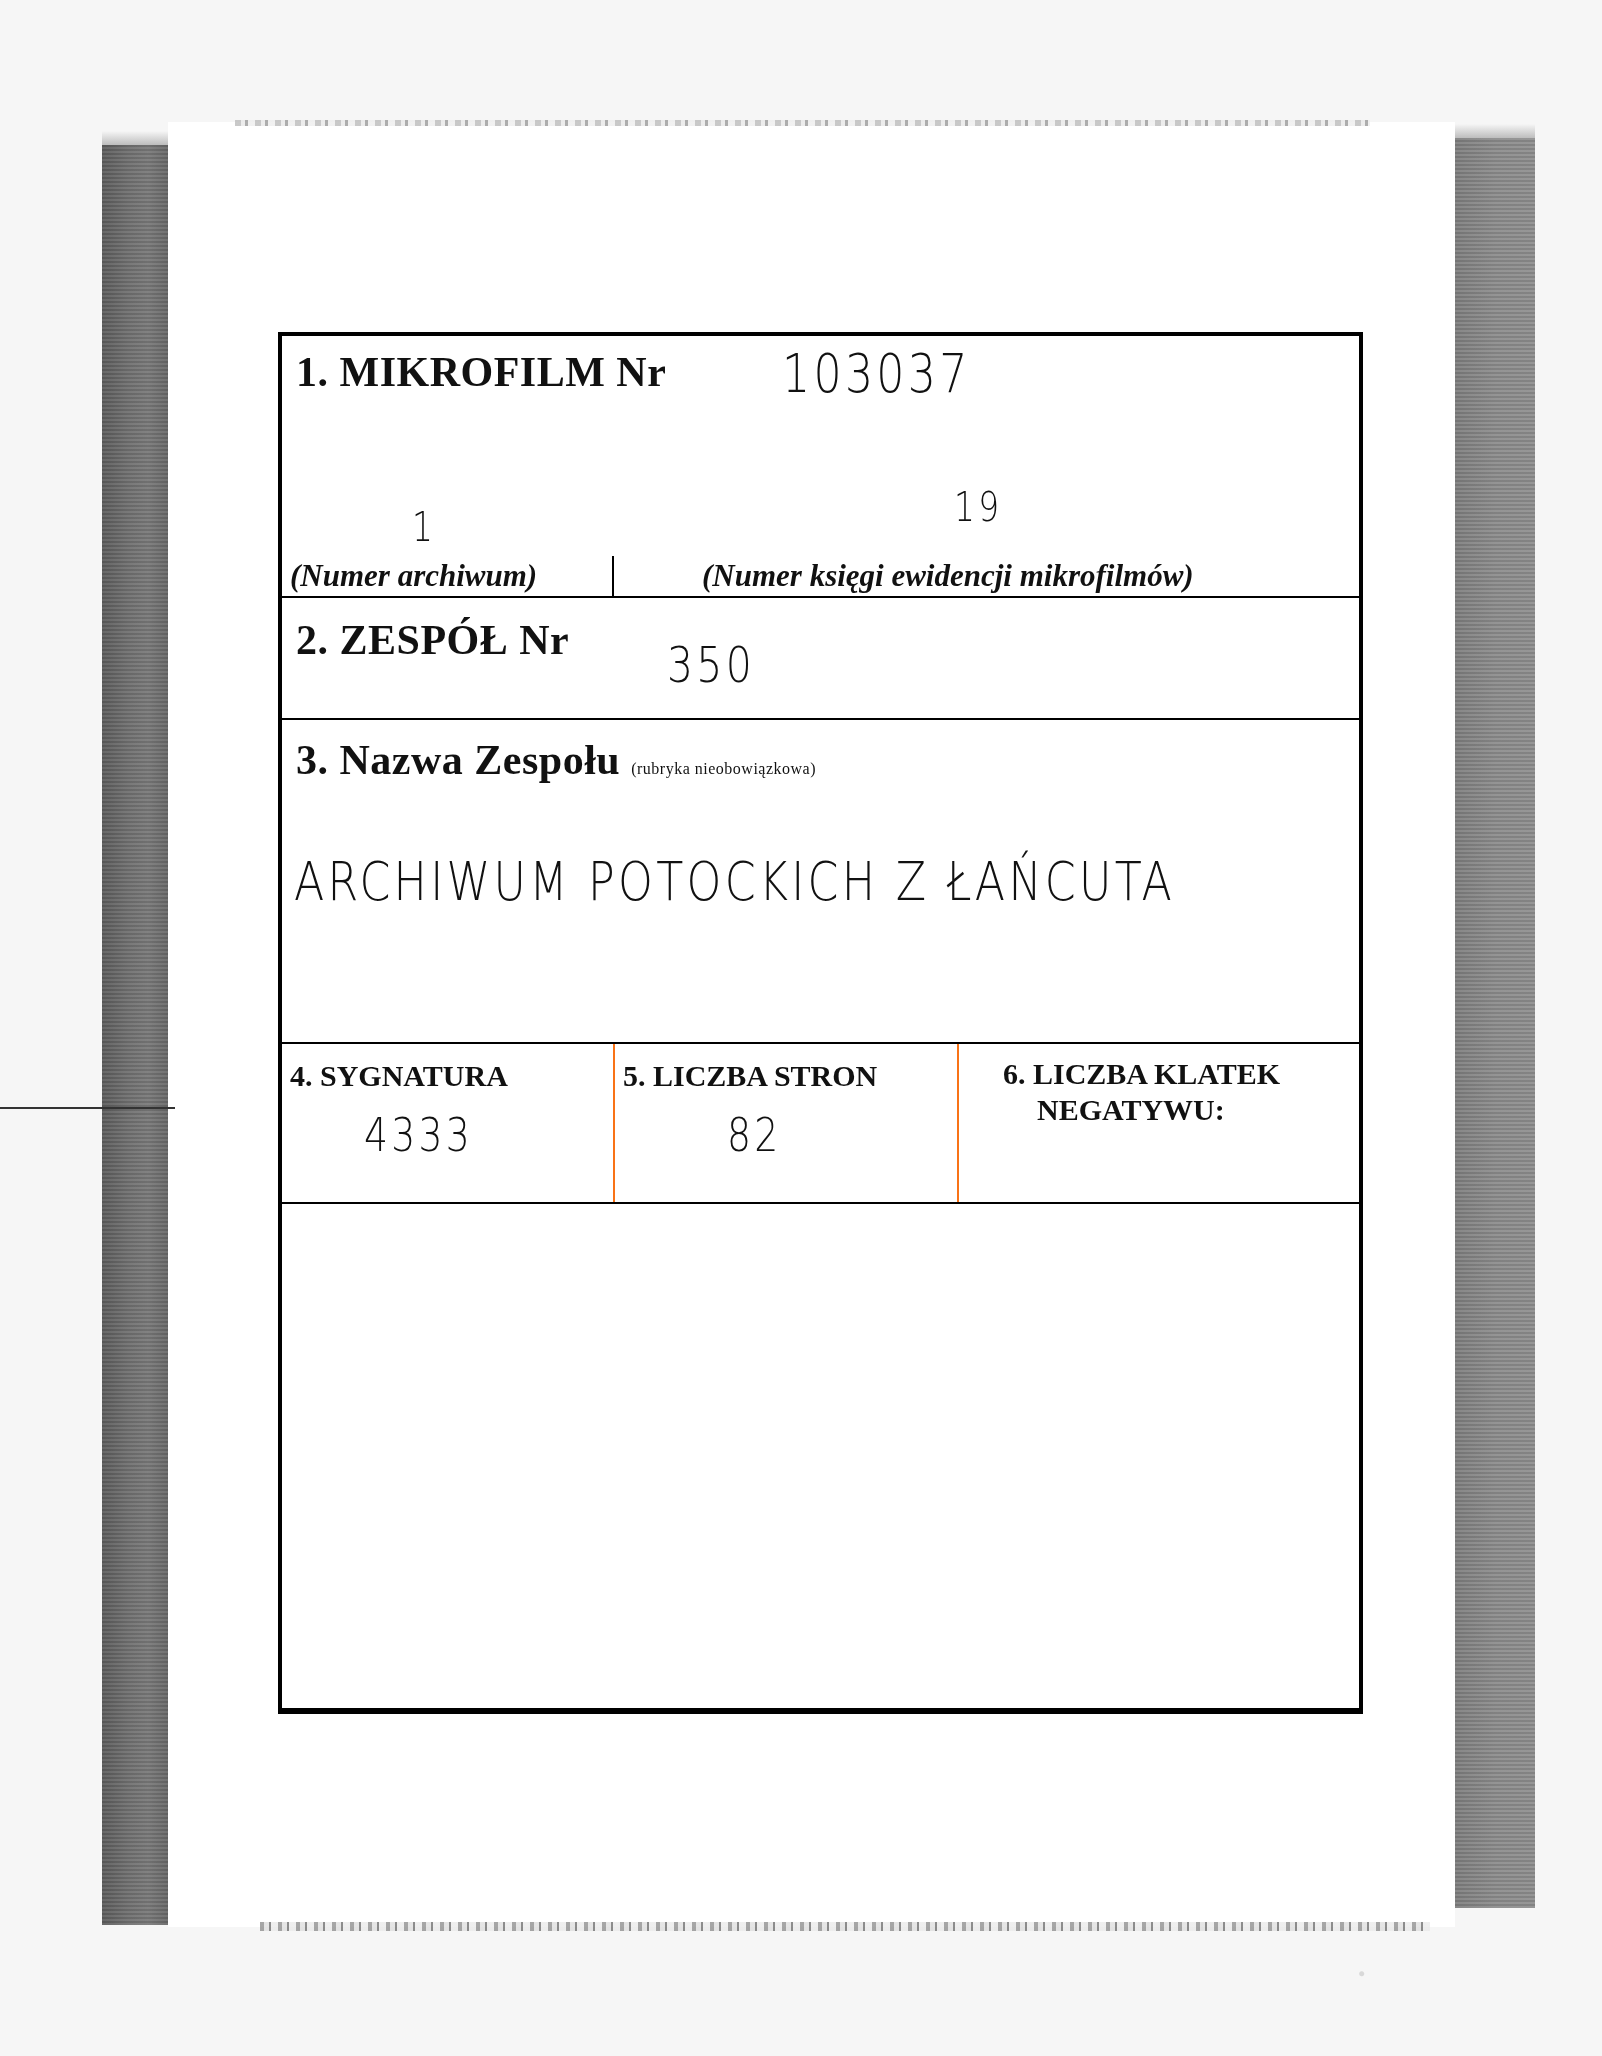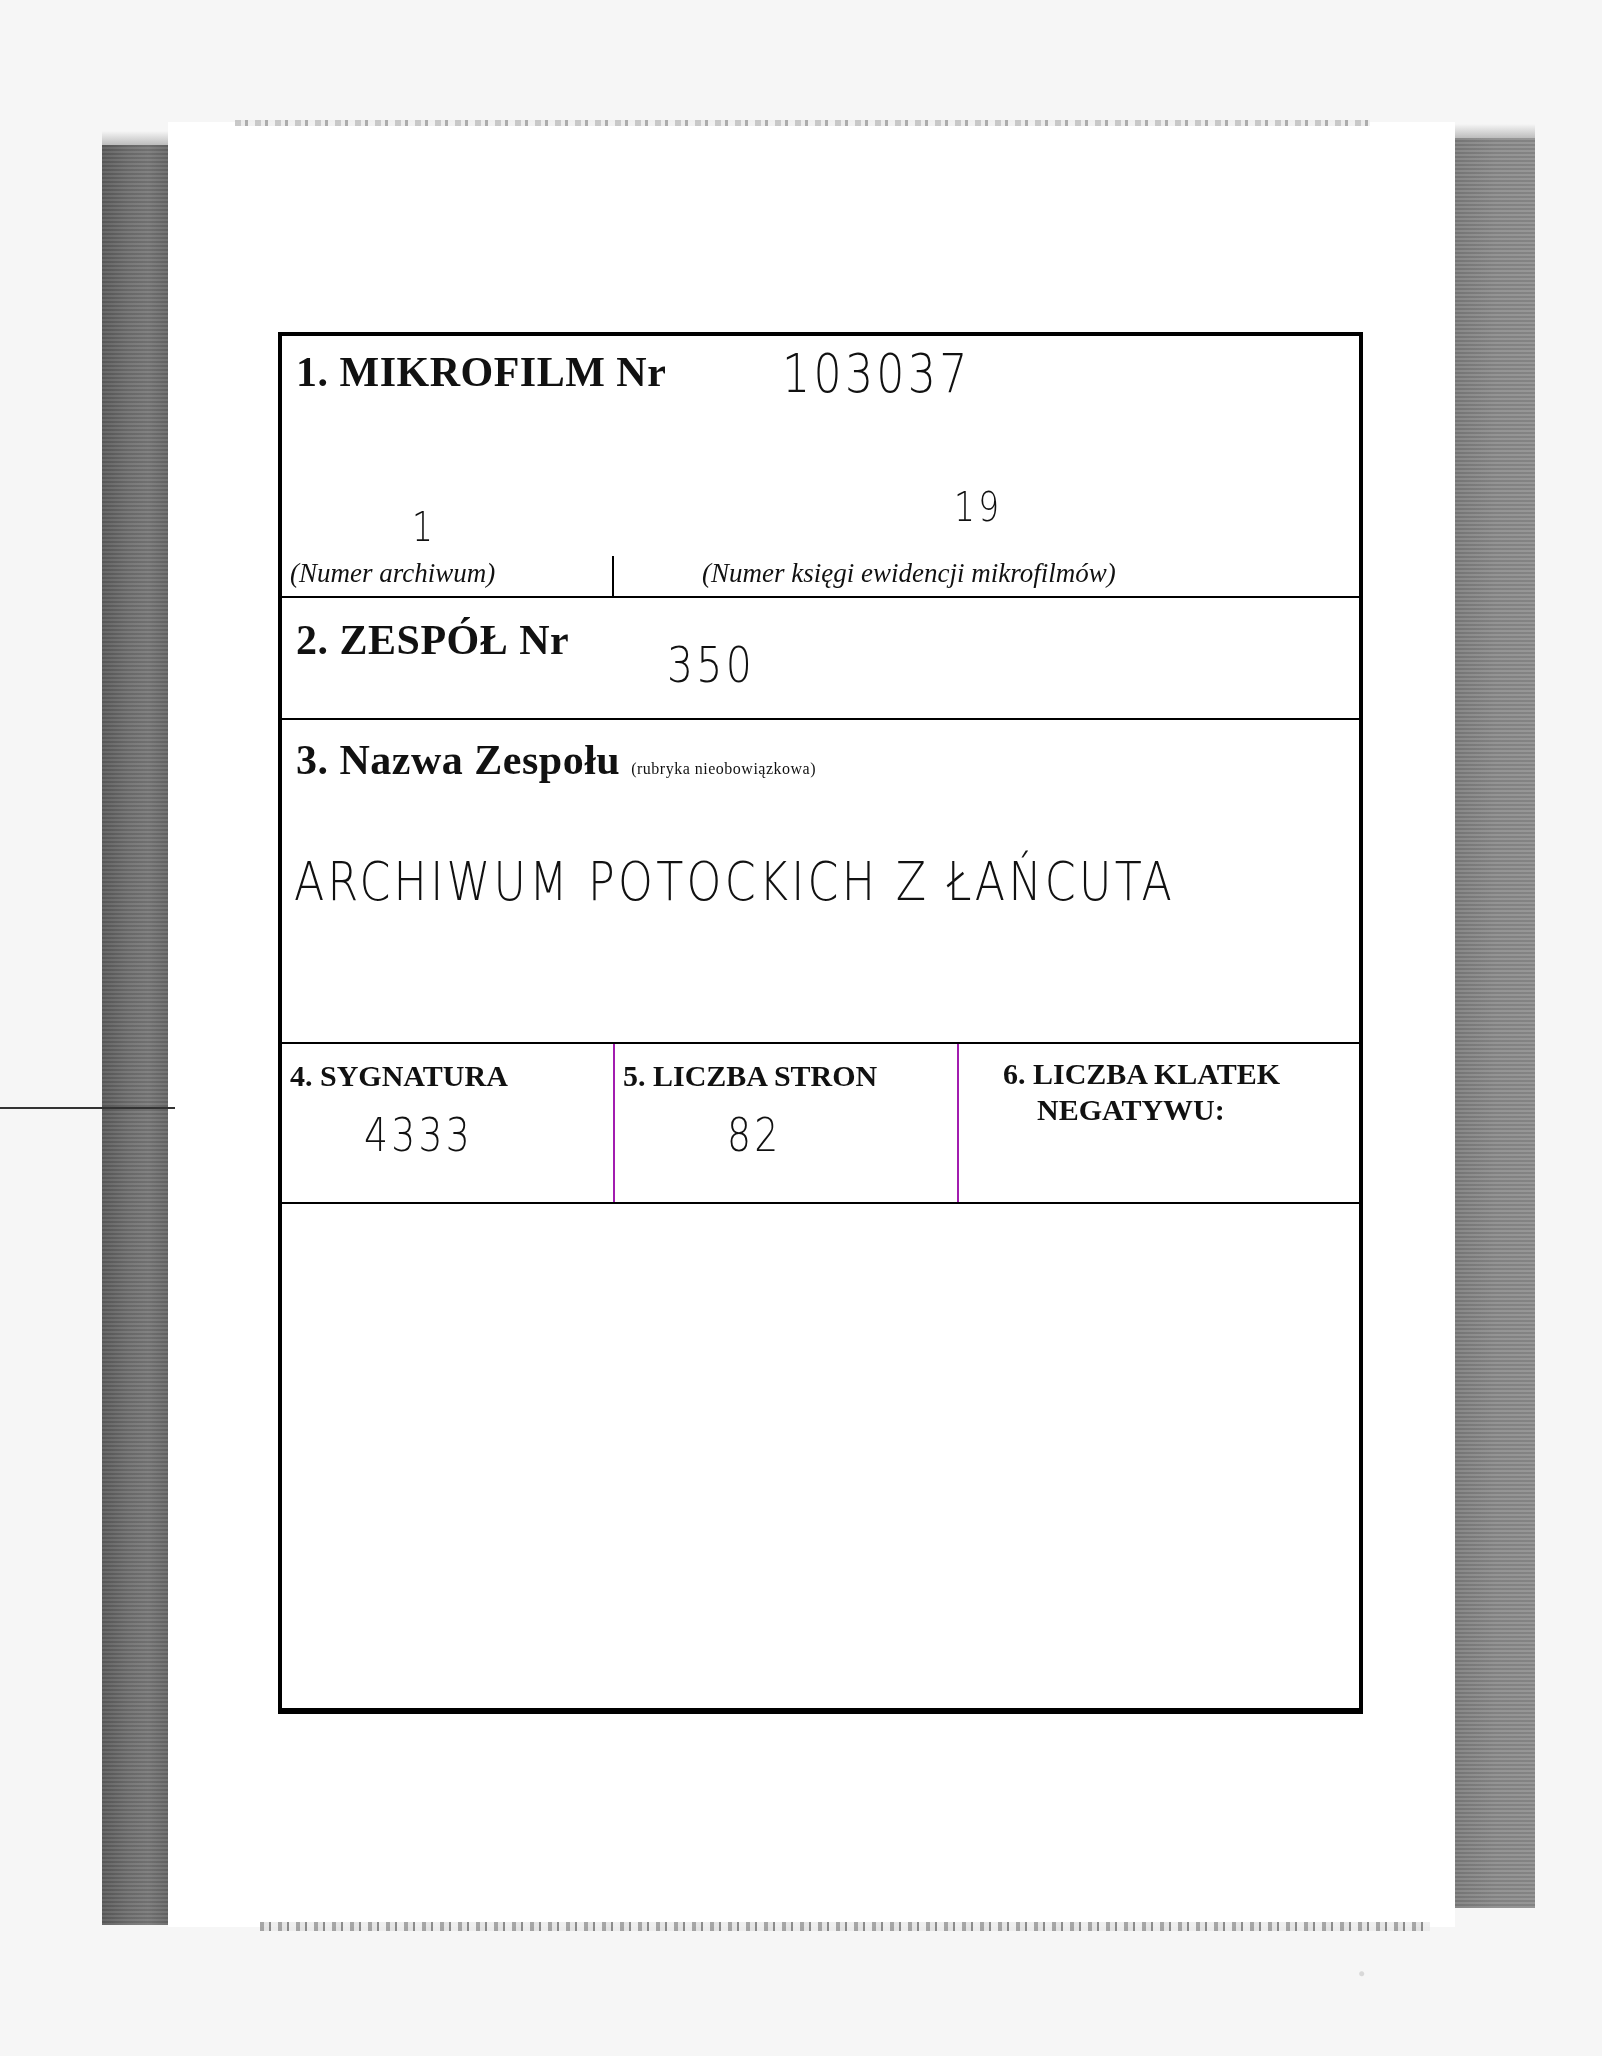--- a/index.html
+++ b/index.html
@@ -92,22 +92,22 @@
   .label-md {
     position: absolute;
     font-weight: bold;
     font-size: 30px;
     white-space: nowrap;
     line-height: 36px;
   }
   .sublabel {
     position: absolute;
     font-style: italic;
-    font-weight: normal;
-    font-size: 27px;
+    font-weight: bold;
+    font-size: 31px;
     white-space: nowrap;
   }
   .note-italic {
     font-weight: normal;
     font-size: 16px;
   }
   .hand {
     position: absolute;
     font-family: "DejaVu Sans", sans-serif;
     font-weight: 300;
@@ -115,21 +115,21 @@
     white-space: nowrap;
     transform: scaleX(0.82);
     transform-origin: left center;
     letter-spacing: 4px;
   }
   .vdiv {
     position: absolute; width: 2px; background: #000;
   }
   .col {
     position: absolute; top: 0; bottom: 0;
-    border-right: 2px solid #a21caf;
+    border-right: 2px solid #f97316;
     box-sizing: border-box;
   }
   .footnote {
     position: absolute;
     left: 22px; right: 20px; bottom: 40px;
     font-style: italic;
     font-size: 25px;
     line-height: 38px;
     transform: scaleX(0.93);
     transform-origin: left center;

